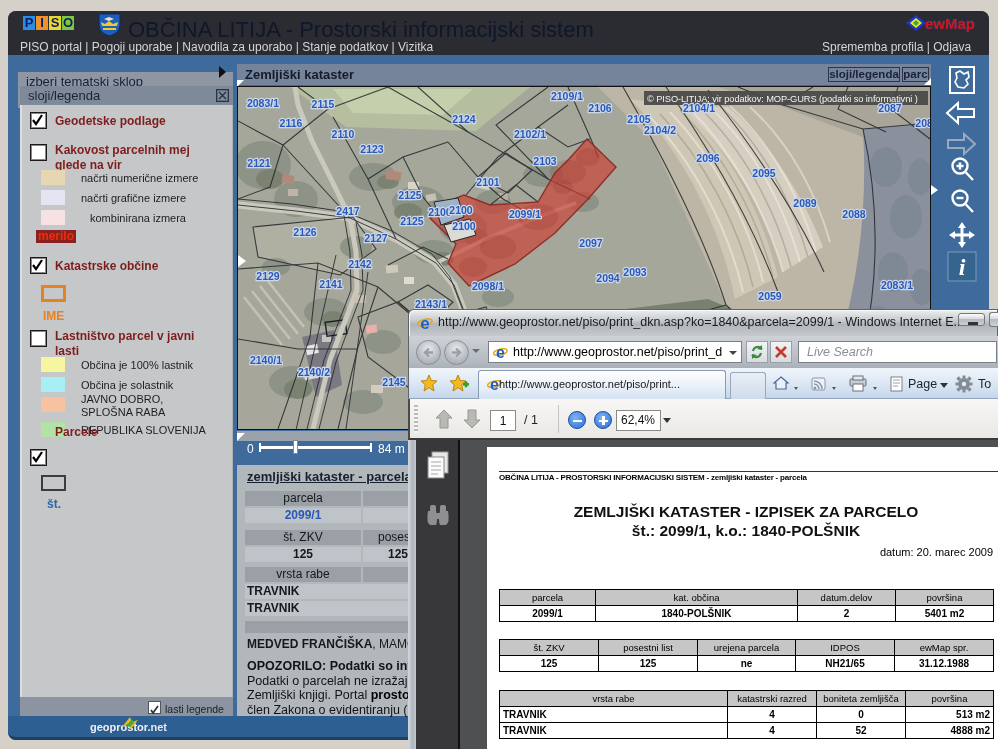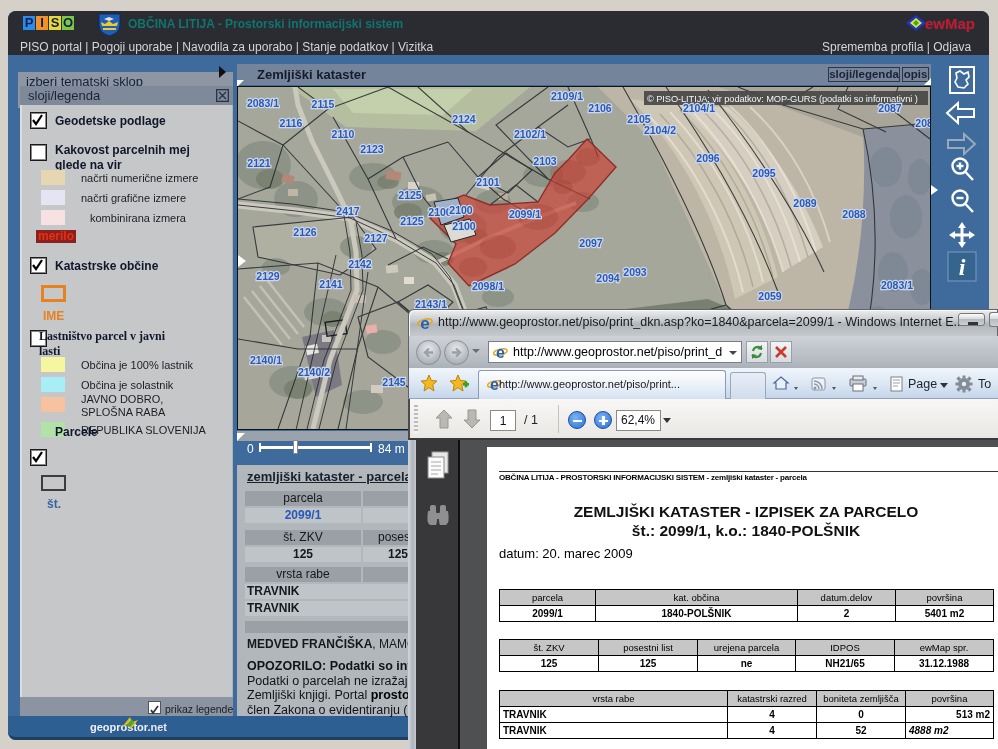--- a/index.html
+++ b/index.html
@@ -2,29 +2,29 @@
 <html><head>
 <meta charset="utf-8">
 <style>
 * { margin:0; padding:0; box-sizing:border-box; }
 html,body { width:998px; height:749px; overflow:hidden; }
 body { position:relative; background:#d5d1c9; font-family:"Liberation Sans",sans-serif; }
 .abs { position:absolute; }
 #app { position:absolute; left:8px; top:11px; width:981px; height:729px; background:#3e6b9c; border-radius:8px 8px 0 8px; }
 #hdr { position:absolute; left:8px; top:11px; width:981px; height:44px; background:#2b2b32; border-radius:8px 8px 0 0; }
 .pbox { position:absolute; top:16px; width:12px; height:14px; text-align:center; font-weight:bold; font-size:13px; line-height:14px; color:#101c56; font-family:"Liberation Sans",sans-serif; }
-#apptitle { position:absolute; left:128px; top:17px; font-size:12px; font-weight:bold; color:#0f766e; letter-spacing:0px; }
+#apptitle { position:absolute; left:128px; top:17px; font-size:22px; font-weight:normal; color:#0f172a; letter-spacing:0px; }
 .menu { position:absolute; top:40px; font-size:12px; color:#d3d5d8; }
 #selbar { position:absolute; left:18px; top:72px; width:215px; height:36px; background:#8f96a3; color:#13203a; font-size:13px; line-height:20px; }
 #slheader { position:absolute; left:20px; top:86px; width:213px; height:19px; background:#7e8a99; color:#1b2335; font-size:13px; line-height:19px; }
 #sidebody { position:absolute; left:20px; top:105px; width:213px; height:592px; background:#c6c7c9; border-left:2px solid #dcdddf; border-right:1px solid #b0b2b4; }
 #sidebot { position:absolute; left:20px; top:697px; width:213px; height:19px; background:#8b94a0; }
 #footer { position:absolute; left:8px; top:716px; width:981px; height:24px; background:#2e5f92; border-radius:0 0 0 8px; border-bottom:3px solid #1e3f62; }
 .cb { position:absolute; width:17px; height:17px; background:#fff; border:1px solid #1a1a1a; box-shadow:inset 0 0 0 1px #888; }
-.lbl { position:absolute; font-size:12px; font-weight:bold; color:#0f172a; line-height:15px; }
+.lbl { position:absolute; font-size:12px; font-weight:bold; color:#7f1d1d; line-height:15px; }
 .leg { position:absolute; font-size:11px; color:#1a1e24; line-height:13px; }
 .sw { position:absolute; left:41px; width:24px; height:15px; }
 #maptitle { position:absolute; left:237px; top:64px; width:694px; height:21px; background:#75839b; color:#141c2c; font-size:13px; font-weight:bold; line-height:21px; }
 .mtbtn { position:absolute; top:67px; height:15px; border:1px solid #2c3648; color:#1b2335; font-size:11.5px; font-weight:bold; line-height:13px; text-align:center; }
 #mapbox { position:absolute; left:237px; top:86px; width:694px; height:344px; border:1px solid #111; background:#a0a296; overflow:hidden; }
 #infopanel { position:absolute; left:237px; top:465px; width:694px; height:251px; background:#b2b7bb; font-size:12px; }
 .ihead { position:absolute; background:#9aa0a6; color:#16181c; text-align:center; line-height:15px; font-size:12px; }
 .ival { position:absolute; background:#bfc4c8; color:#16181c; text-align:center; line-height:15px; font-size:12px; }
 </style>
 </head>
@@ -78,50 +78,50 @@
 <div class="sw" style="top:210px;background:#f6e2e2;"></div>
 <div class="leg" style="left:81px;top:212px;margin-left:9px;">kombinirana izmera</div>
 <div class="abs" style="left:36px;top:230px;background:#8c1f1f;color:#e83010;font-weight:bold;font-size:12px;padding:0 2px;line-height:13px;">merilo</div>
 <div class="cb" style="left:30px;top:257px;"><svg width="13" height="13" viewBox="0 0 13 13">
       <path d="M2 6 L5 10 L11 1" fill="none" stroke="#000" stroke-width="2.2"></path>
     </svg></div>
 <div class="lbl" style="left:55px;top:259px;">Katastrske občine</div>
 <div class="abs" style="left:41px;top:285px;width:25px;height:17px;border:3px solid #e8821e;"></div>
 <div class="abs" style="left:43px;top:309px;color:#e8821e;font-weight:bold;font-size:12px;">IME</div>
 <div class="cb" style="left:30px;top:330px;"></div>
-<div class="lbl" style="left:39px;top:329px;font-family:Liberation Serif, serif;">Lastništvo parcel v javni<br>lasti</div>
+<div class="lbl" style="left:55px;top:329px;">Lastništvo parcel v javni<br>lasti</div>
 <div class="sw" style="top:357px;background:#f6f6a0;"></div>
 <div class="leg" style="left:81px;top:359px;">Občina je 100% lastnik</div>
 <div class="sw" style="top:377px;background:#a8eef6;"></div>
 <div class="leg" style="left:81px;top:379px;">Občina je solastnik</div>
 <div class="sw" style="top:397px;background:#f6c2a0;"></div>
 <div class="leg" style="left:81px;top:393px;">JAVNO DOBRO,<br>SPLOŠNA RABA</div>
 <div class="sw" style="top:422px;background:#b2e2a6;"></div>
 <div class="leg" style="left:81px;top:424px;">REPUBLIKA SLOVENIJA</div>
 <div class="cb" style="left:30px;top:449px;"><svg width="13" height="13" viewBox="0 0 13 13">
       <path d="M2 6 L5 10 L11 1" fill="none" stroke="#000" stroke-width="2.2"></path>
     </svg></div>
 <div class="lbl" style="left:55px;top:425px;">Parcele</div>
 <div class="abs" style="left:41px;top:475px;width:25px;height:16px;border:2px solid #3a3e42;"></div>
 <div class="abs" style="left:47px;top:497px;color:#3565a5;font-weight:bold;font-size:12px;">št.</div>
 
 <div class="abs" style="left:148px;top:701px;width:13px;height:13px;background:#fff;border:1px solid #555;"><svg width="11" height="11" viewBox="0 0 11 11">
       <path d="M2 5 L4 8 L9 1" fill="none" stroke="#334" stroke-width="1.8"></path>
     </svg></div>
-<div class="abs" style="left:165px;top:703px;font-size:10.5px;color:#1a1e24;">prikaz legende</div>
+<div class="abs" style="left:165px;top:703px;font-size:10.5px;color:#1a1e24;">lasti legende</div>
 
 <div class="abs" style="left:90px;top:721px;font-size:11px;font-weight:bold;color:#f0f0f4;">geoprostor<span style="color:#e8e8ec;">.net</span></div>
 <svg class="abs" style="left:122px;top:717px;" width="16" height="12" viewBox="0 0 16 12">
     <path d="M0 10 L8 0 L10 5 L16 3 L9 12 L6 7 Z" fill="#e8b820"></path>
     <path d="M4 9 L10 2 L12 6 L8 10 Z" fill="#48a838"></path>
   </svg>
 
-<div id="maptitle"><span style="padding-left:20px;">Zemljiški kataster</span></div>
+<div id="maptitle"><span style="padding-left:8px;">Zemljiški kataster</span></div>
 <div class="mtbtn" style="left:828px;width:72px;">sloji/legenda</div>
-<div class="mtbtn" style="left:902px;width:27px;">opis</div>
+<div class="mtbtn" style="left:902px;width:27px;">parc</div>
 <div class="abs" style="left:237px;top:80px;width:0;height:0;border-left:7px solid #fff;border-bottom:7px solid transparent;"></div>
 <div class="abs" style="left:924px;top:78px;width:0;height:0;border-right:7px solid #fff;border-top:7px solid transparent;"></div>
 <div id="mapbox">
 <svg width="692" height="342" viewBox="0 0 692 342">
   <rect width="692" height="342" fill="#a4a79a"></rect>
 
   <path d="M 360,0 L 692,0 L 692,48 L 640,58 L 618,230 L 560,258 L 488,218 L 415,55 Z" fill="#bdb5a5"></path>
   <path d="M 392,12 C 440,60 480,130 497,212 L 540,190 C 520,110 480,50 440,18 Z" fill="#cfc7b5"></path>
   <path d="M 440,18 C 485,55 525,115 545,185 L 585,160 C 560,95 520,45 490,20 Z" fill="#d6cec0"></path>
 
@@ -439,20 +439,23 @@
     <div class="abs" style="left:240px;top:9px;width:0;height:0;border-top:4px solid #444;border-left:4px solid transparent;border-right:4px solid transparent;"></div>
   </div>
   <div class="abs" style="left:338px;top:32px;width:22px;height:22px;background:linear-gradient(#f2f4f6,#d8dce0);border:1px solid #9aa0a8;"><svg width="20" height="20" viewBox="0 0 20 20">
         <path d="M 6 9 A 5 5 0 0 1 15 7 M 14 11 A 5 5 0 0 1 5 13" stroke="#3a8a3a" stroke-width="2" fill="none"></path>
         <path d="M 15 3 L 15 8 L 10 7 Z" fill="#3a8a3a"></path>
         <path d="M 5 17 L 5 12 L 10 13 Z" fill="#3a8a3a"></path>
       </svg></div>
   <div class="abs" style="left:362px;top:32px;width:22px;height:22px;background:linear-gradient(#f2f4f6,#d8dce0);border:1px solid #9aa0a8;"><svg width="20" height="20" viewBox="0 0 20 20">
         <path d="M 5 5 L 15 15 M 15 5 L 5 15" stroke="#c43c2c" stroke-width="2.6" fill="none"></path>
       </svg></div>
+  <div class="abs" style="left:390px;top:32px;width:199px;height:22px;background:#fff;border:1px solid #7a7e85;">
+    <div class="abs" style="left:8px;top:3px;font-size:12.5px;font-style:italic;color:#8a8f96;">Live Search</div>
+  </div>
 
   <div class="abs" style="left:0;top:59px;width:590px;height:31px;background:linear-gradient(#f0f5fb,#dbe6f3 55%,#c5d5ea);border-left:1px solid #60646a;border-bottom:1px solid #93a5bd;"></div>
   <svg class="abs" style="left:12px;top:65px;" width="18" height="18" viewBox="0 0 18 18">
       <path d="M9 1 L11.3 6.5 L17 7 L12.7 10.8 L14 17 L9 13.6 L4 17 L5.3 10.8 L1 7 L6.7 6.5 Z" fill="#f4b820" stroke="#b8860b" stroke-width="1"></path>
     </svg>
   <svg class="abs" style="left:42px;top:65px;" width="19" height="18" viewBox="0 0 19 18">
       <path d="M8 1 L10.3 6.5 L16 7 L11.7 10.8 L13 17 L8 13.6 L3 17 L4.3 10.8 L0 7 L5.7 6.5 Z" fill="#f4b820" stroke="#b8860b" stroke-width="1"></path>
       <rect x="13" y="9" width="6" height="2.6" fill="#38a028"></rect>
       <rect x="14.7" y="7.3" width="2.6" height="6" fill="#38a028"></rect>
     </svg>
@@ -544,21 +547,21 @@
 <style>
 .dt { position:absolute; border-collapse:collapse; table-layout:fixed; font-family:"Liberation Sans",sans-serif; }
 .dt td { border:1px solid #000; font-size:9.5px; color:#000; height:16px; padding:0 3px; overflow:hidden; white-space:nowrap; }
 .dt .h { background:#c6c6c6; text-align:center; font-weight:normal; }
 .dt .d { font-weight:bold; text-align:center; font-size:10px; }
 </style>
 <div class="abs" style="left:499px;top:473px;font-size:8px;letter-spacing:-0.2px;font-weight:bold;color:#000;white-space:nowrap;">OBČINA LITIJA - PROSTORSKI INFORMACIJSKI SISTEM - zemljiški kataster - parcela</div>
 <div class="abs" style="left:499px;top:471px;width:499px;height:1px;background:#333;"></div>
 <div class="abs" style="left:499px;top:503px;width:494px;text-align:center;font-size:15.5px;font-weight:bold;color:#111;">ZEMLJIŠKI KATASTER - IZPISEK ZA PARCELO</div>
 <div class="abs" style="left:499px;top:522px;width:494px;text-align:center;font-size:15.5px;font-weight:bold;color:#111;">št.: 2099/1, k.o.: 1840-POLŠNIK</div>
-<div class="abs" style="left:499px;top:546px;width:494px;text-align:left;font-size:13px;color:#000;">datum: 20. marec 2009</div>
+<div class="abs" style="left:499px;top:546px;width:494px;text-align:right;font-size:11px;color:#000;">datum: 20. marec 2009</div>
 <table class="dt" style="left:499px;top:589px;width:494px;">
   <tbody>
       <tr>
         <td class="h" style="width:96px;">parcela</td>
         <td class="h" style="width:202px;">kat. občina</td>
         <td class="h" style="width:98px;">datum.delov</td>
         <td class="h" style="width:98px;">površina</td>
       </tr>
   <tr>
         <td class="d">2099/1</td>
@@ -597,16 +600,16 @@
   <tr>
         <td class="d" style="text-align:left;">TRAVNIK</td>
         <td class="d">4</td>
         <td class="d">0</td>
         <td class="d" style="text-align:right;">513 m2</td>
       </tr>
   <tr>
         <td class="d" style="text-align:left;">TRAVNIK</td>
         <td class="d">4</td>
         <td class="d">52</td>
-        <td class="d" style="text-align:left;font-style:italic;">4888 m2</td>
+        <td class="d" style="text-align:right;">4888 m2</td>
       </tr>
 </tbody>
   </table>
 
 </body></html>

